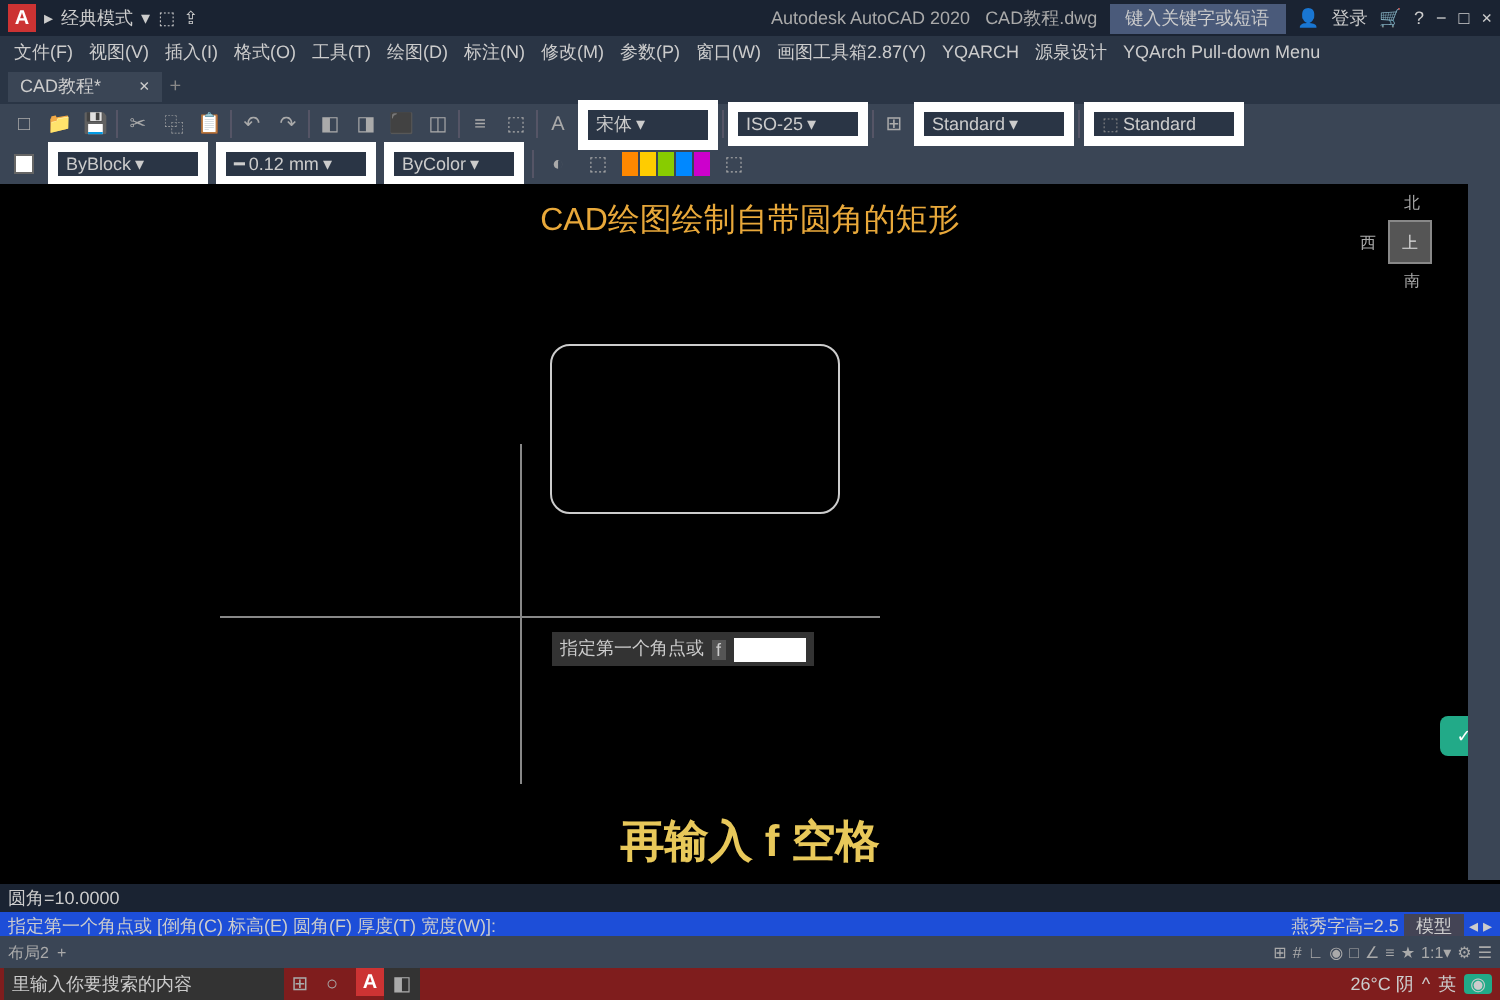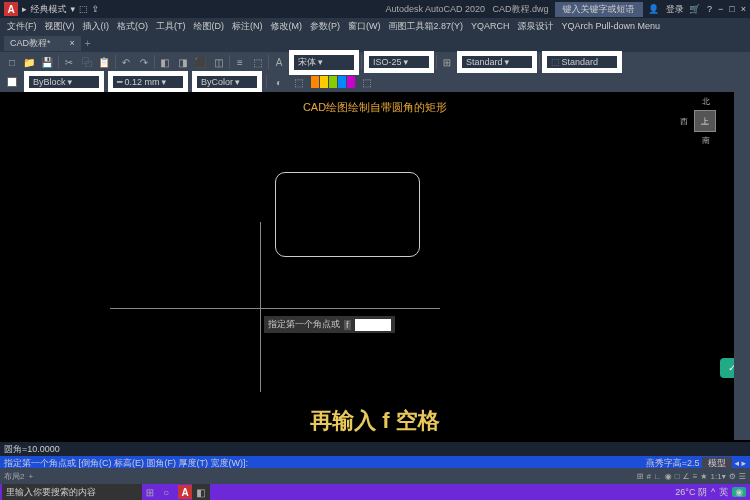--- a/index.html
+++ b/index.html
@@ -15,38 +15,38 @@
 .tab{background:#3a4555;padding:1px 6px;font-size:9px;color:#ccc;display:flex;align-items:center;gap:19px}
 .toolbar1{height:20px;background:#3a4555;display:flex;align-items:center;padding:0 4px;gap:2px}
 .tb-icon{width:16px;height:16px;display:flex;align-items:center;justify-content:center;font-size:10px;color:#aaa}
 .tb-sep{width:1px;height:14px;background:#556}
 .dd{background:#2a3545;border:5px solid #ffffff;padding:1px 4px;font-size:9px;color:#ccc;min-width:50px;display:flex;align-items:center;gap:2px}
 .dd.wide{min-width:70px}
 .dd.wider{min-width:80px}
 .toolbar2{height:20px;background:#3a4555;display:flex;align-items:center;padding:0 4px;gap:4px}
 .canvas{position:absolute;top:92px;left:0;right:0;bottom:60px;background:#000}
 .vtoolbar{position:absolute;right:0;top:92px;bottom:60px;width:16px;background:#3a4555}
-.canvas-title{position:absolute;top:8px;left:50%;transform:translateX(-50%);color:#e8a83a;font-size:11px;font-weight:500}
+.canvas-title{position:absolute;top:8px;left:50%;transform:translateX(-50%);color:#e8a83a;font-size:16px;font-weight:500}
 .rect{position:absolute;top:80px;left:275px;width:145px;height:85px;border:1px solid #ccc;border-radius:10px}
 .crosshair-h{position:absolute;top:216px;left:110px;width:330px;height:1px;background:#888}
 .crosshair-v{position:absolute;top:130px;left:260px;width:1px;height:170px;background:#888}
-.prompt{position:absolute;top:224px;left:264px;background:#333;padding:2px 4px;font-size:9px;color:#ccc;display:flex;gap:4px;align-items:center}
+.prompt{position:absolute;top:224px;left:276px;background:#333;padding:2px 4px;font-size:9px;color:#ccc;display:flex;gap:4px;align-items:center}
 .prompt input{width:36px;height:12px;background:#fff;border:none;font-size:9px}
 .navcube{position:absolute;top:4px;right:20px;width:50px;height:50px}
 .navcube .face{position:absolute;top:14px;left:14px;width:22px;height:22px;background:#555;border:1px solid #888;display:flex;align-items:center;justify-content:center;font-size:8px;color:#ddd}
 .navcube .dir{position:absolute;font-size:8px;color:#aaa}
 .navcube .n{top:0;left:22px}
 .navcube .s{bottom:0;left:22px}
 .navcube .w{top:20px;left:0}
 .subtitle{position:absolute;bottom:4px;left:50%;transform:translateX(-50%);font-size:22px;font-weight:bold;color:#e8c85a;text-shadow:2px 2px 2px #000,-1px -1px 1px #000}
 .cmdline{position:absolute;bottom:44px;left:0;right:0;height:14px;background:#1a2332;font-size:9px;color:#ccc;padding:1px 4px}
 .cmdline2{position:absolute;bottom:30px;left:0;right:0;height:14px;background:#1d4ed8;font-size:9px;color:#ccc;padding:1px 4px;display:flex;align-items:center;justify-content:space-between}
 .statusbar{position:absolute;bottom:16px;left:0;right:0;height:16px;background:#3a4555;display:flex;align-items:center;padding:0 4px;gap:4px;font-size:8px;color:#aaa}
 .statusbar .right{margin-left:auto;display:flex;gap:3px;align-items:center}
-.taskbar{position:absolute;bottom:0;left:0;right:0;height:16px;background:#6d28d9;display:flex;align-items:center;font-size:9px;color:#ccc}
+.taskbar{position:absolute;bottom:0;left:0;right:0;height:16px;background:#7f1d1d;display:flex;font-size:9px;color:#ccc}
 .taskbar .search{flex:0 0 140px;background:#333;padding:2px 4px;margin-left:2px}
 .taskbar .right{margin-left:auto;display:flex;gap:4px;align-items:center;padding-right:4px}
 .green-badge{position:absolute;bottom:62px;right:6px;width:24px;height:20px;background:#2a8;border-radius:4px;display:flex;align-items:center;justify-content:center;color:#fff;font-size:9px}
 .colorbox{width:10px;height:10px;background:#fff;border:1px solid #666}
 .colorstrip{display:flex;gap:1px}
 .colorstrip div{width:8px;height:12px}
 </style>
 </head>
 <body>
 

